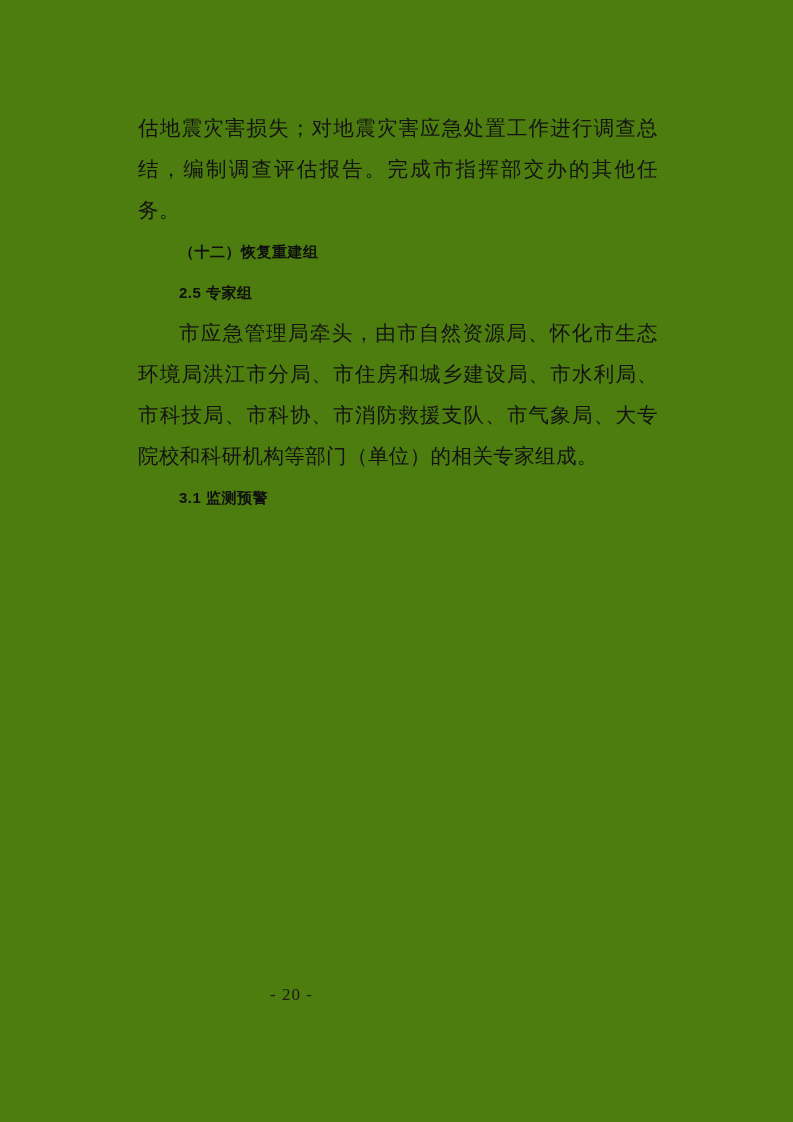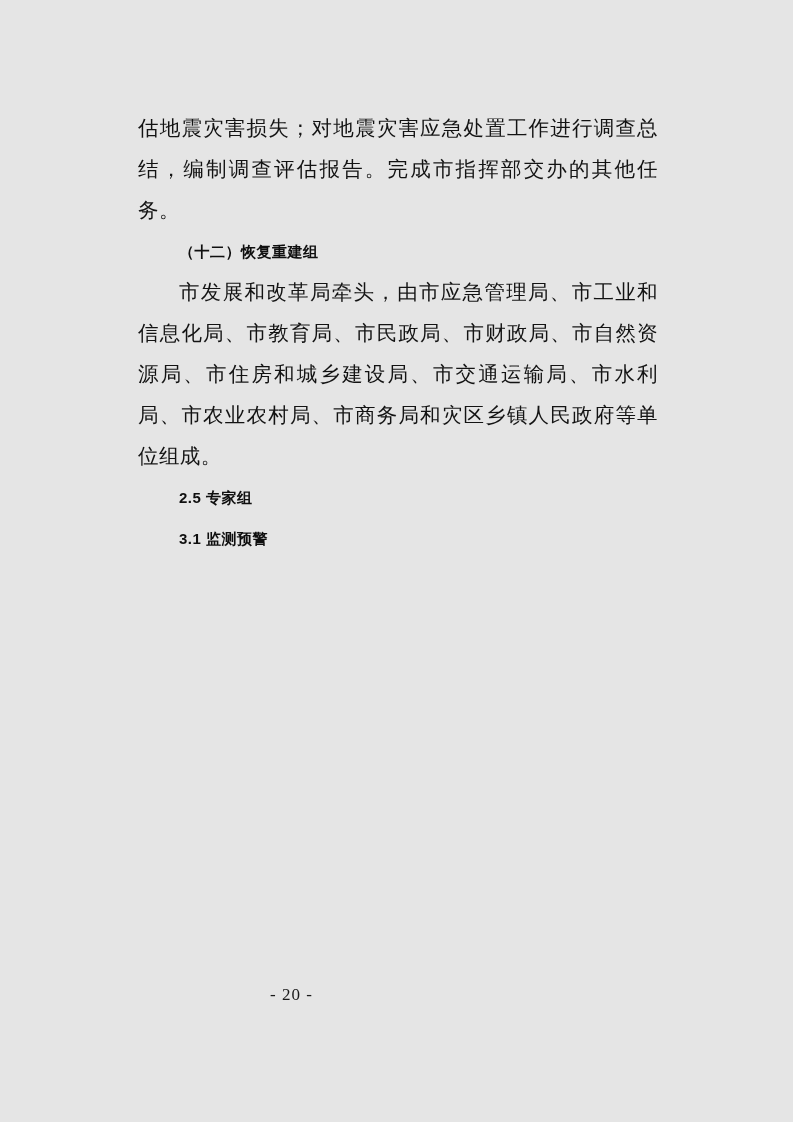--- a/index.html
+++ b/index.html
@@ -8,21 +8,21 @@
     background: #ffffff;
   }
   body {
     font-family: "Liberation Serif", serif;
   }
   .page {
     position: relative;
     width: 793px;
     height: 1122px;
     margin: 0 auto;
-    background: #e5e5e5;
+    background: #4d7c0f;
     overflow: hidden;
   }
   .content {
     position: absolute;
     left: 138px;
     top: 108px;
     width: 520px;
   }
   .para {
     font-family: "Liberation Serif", serif;
@@ -65,25 +65,25 @@
 </head>
 <body>
 
 <div class="page">
   <div class="content">
 
     <p class="para">估地震灾害损失；对地震灾害应急处置工作进行调查总结，编制调查评估报告。完成市指挥部交办的其他任务。</p>
 
     <p class="heading">（十二）恢复重建组</p>
 
-    <p class="para indent">市发展和改革局牵头，由市应急管理局、市工业和信息化局、市教育局、市民政局、市财政局、市自然资源局、市住房和城乡建设局、市交通运输局、市水利局、市农业农村局、市商务局和灾区乡镇人民政府等单位组成。</p>
 
 
     <p class="heading">2.5  专家组</p>
 
+    <p class="para indent">市应急管理局牵头，由市自然资源局、怀化市生态环境局洪江市分局、市住房和城乡建设局、市水利局、市科技局、市科协、市消防救援支队、市气象局、大专院校和科研机构等部门（单位）的相关专家组成。</p>
 
 
 
     <p class="heading">3.1  监测预警</p>
 
   </div>
 
   <div class="footer">
     <span>- 20 -</span>
   </div>

